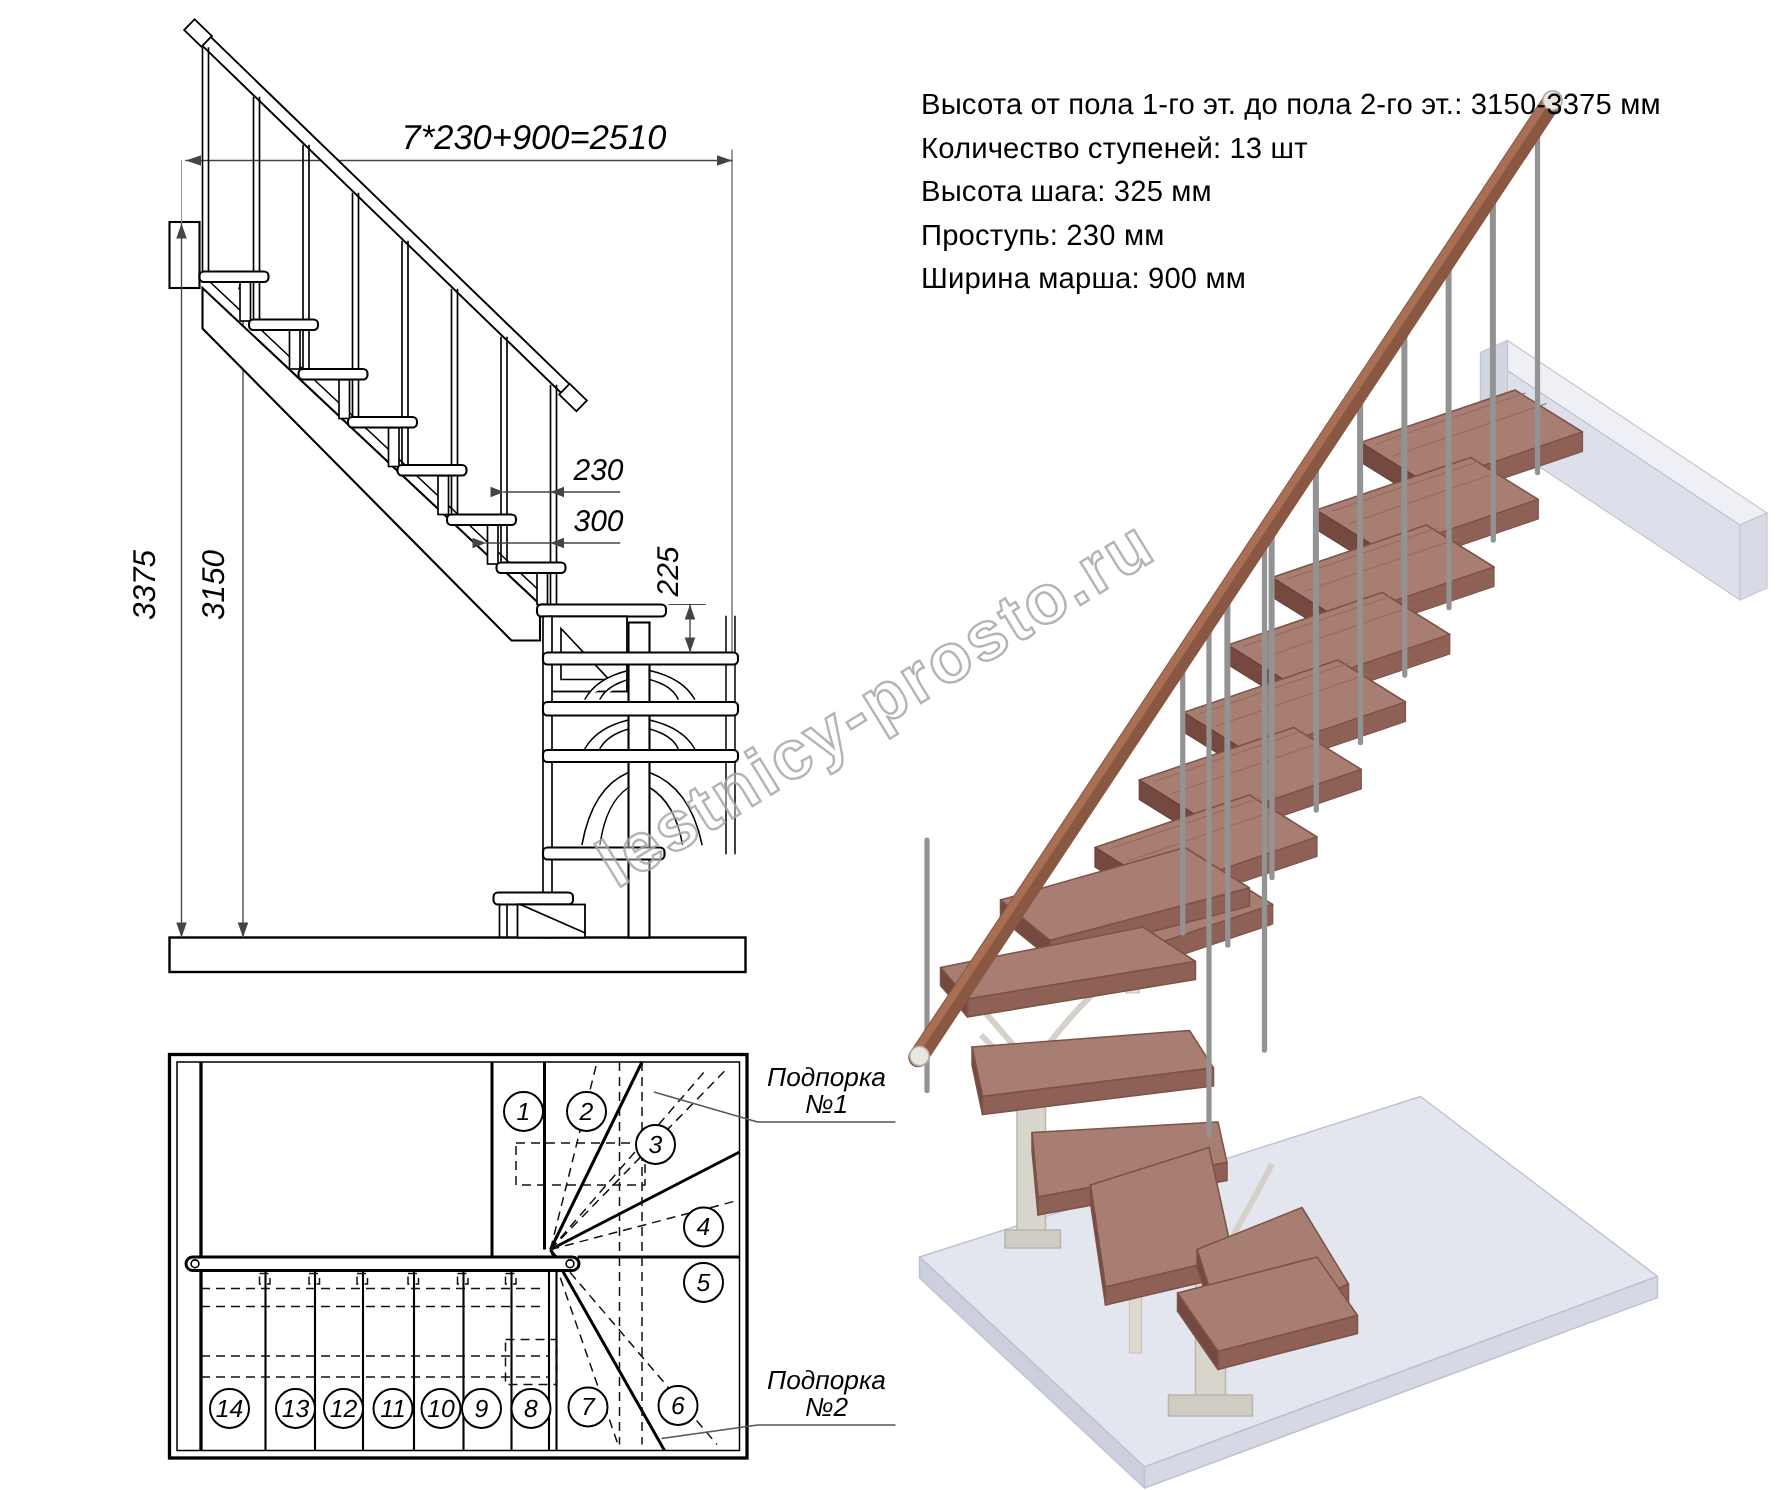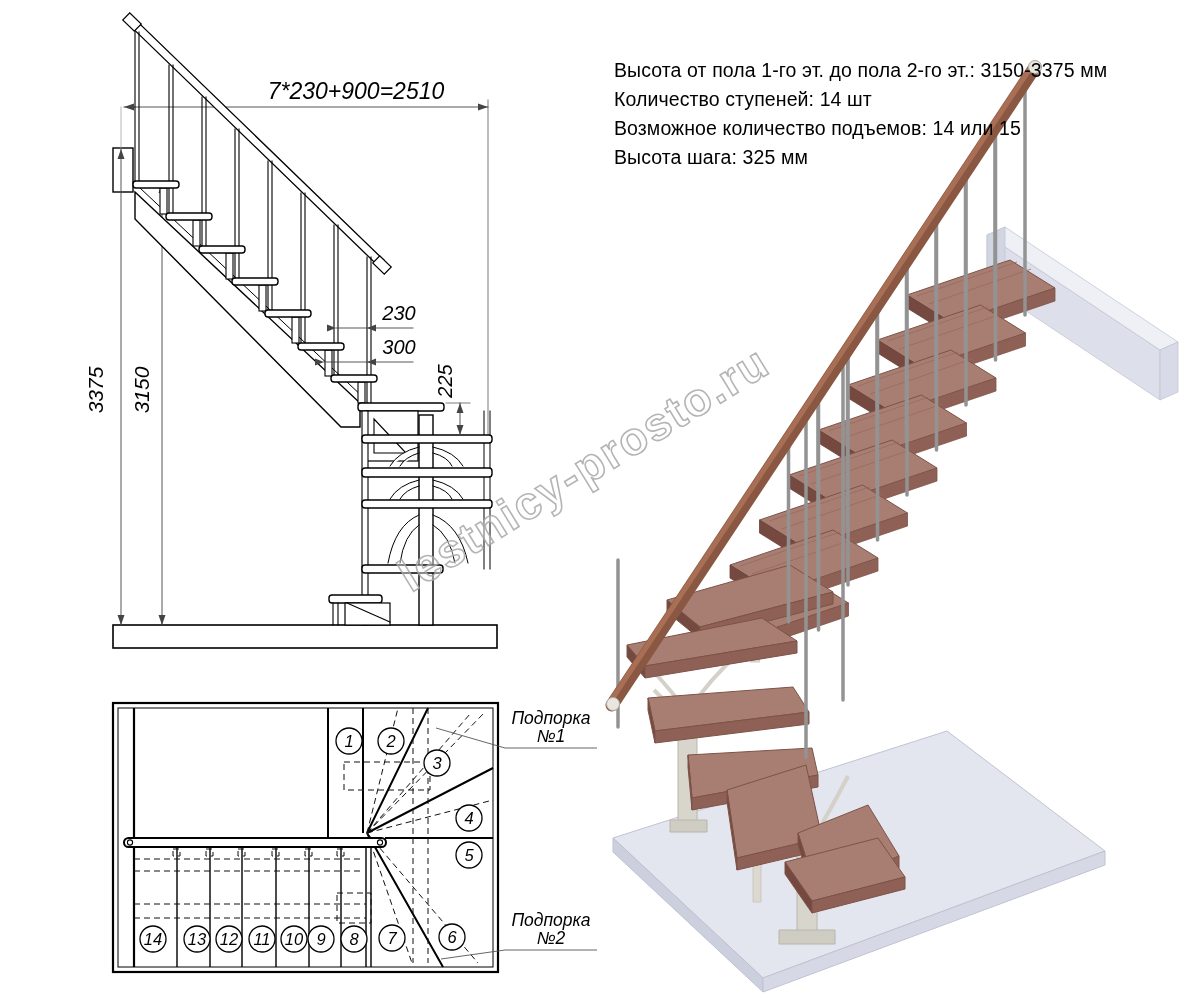--- a/index.html
+++ b/index.html
@@ -321,18 +321,19 @@
       <text class="lbl" x="551" y="944" text-anchor="middle" font-size="17.5" fill="#000" stroke="none">№2</text>
       <path d="M597,950 H505 L441,959" stroke="#555" stroke-width="0.9"></path>
     </g>
   </g>
 
   <text transform="translate(592,482) rotate(-31.5)" text-anchor="middle" font-size="46" font-weight="bold" letter-spacing="2" fill="#ffffff" fill-opacity="0.45" stroke="#a8a8a8" stroke-width="1.6" opacity="0.85">lestnicy-prosto.ru</text>
 </svg>
 
   <div class="specs">
     <div>Высота от пола 1-го эт. до пола 2-го эт.: 3150-3375 мм</div>
-    <div>Количество ступеней: 14 шт</div>
-    <div>Возможное количество подъемов: 14 или 15</div>
+    <div>Количество ступеней: 13 шт</div>
     <div>Высота шага: 325 мм</div>
+    <div>Проступь: 230 мм</div>
+    <div>Ширина марша: 900 мм</div>
   </div>
 
 </div>
 
 </body></html>

